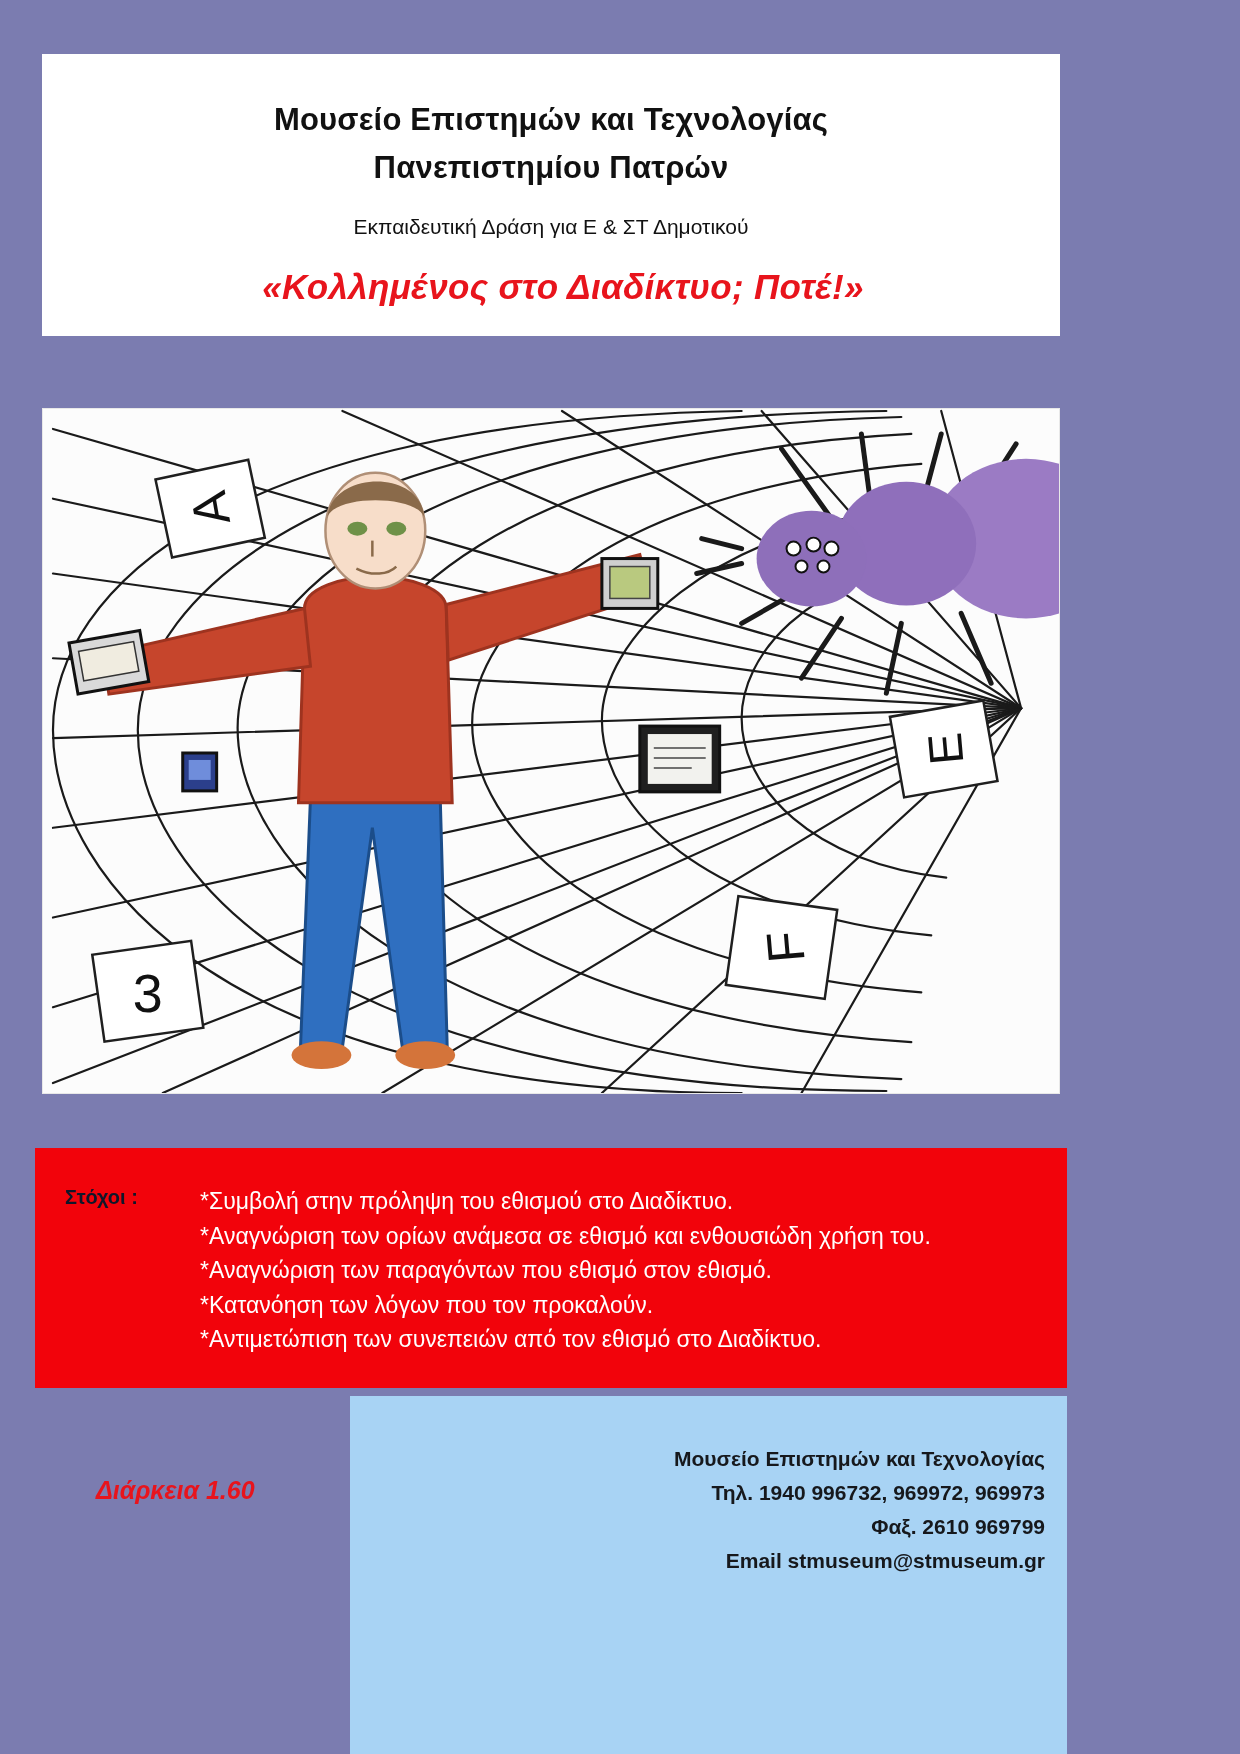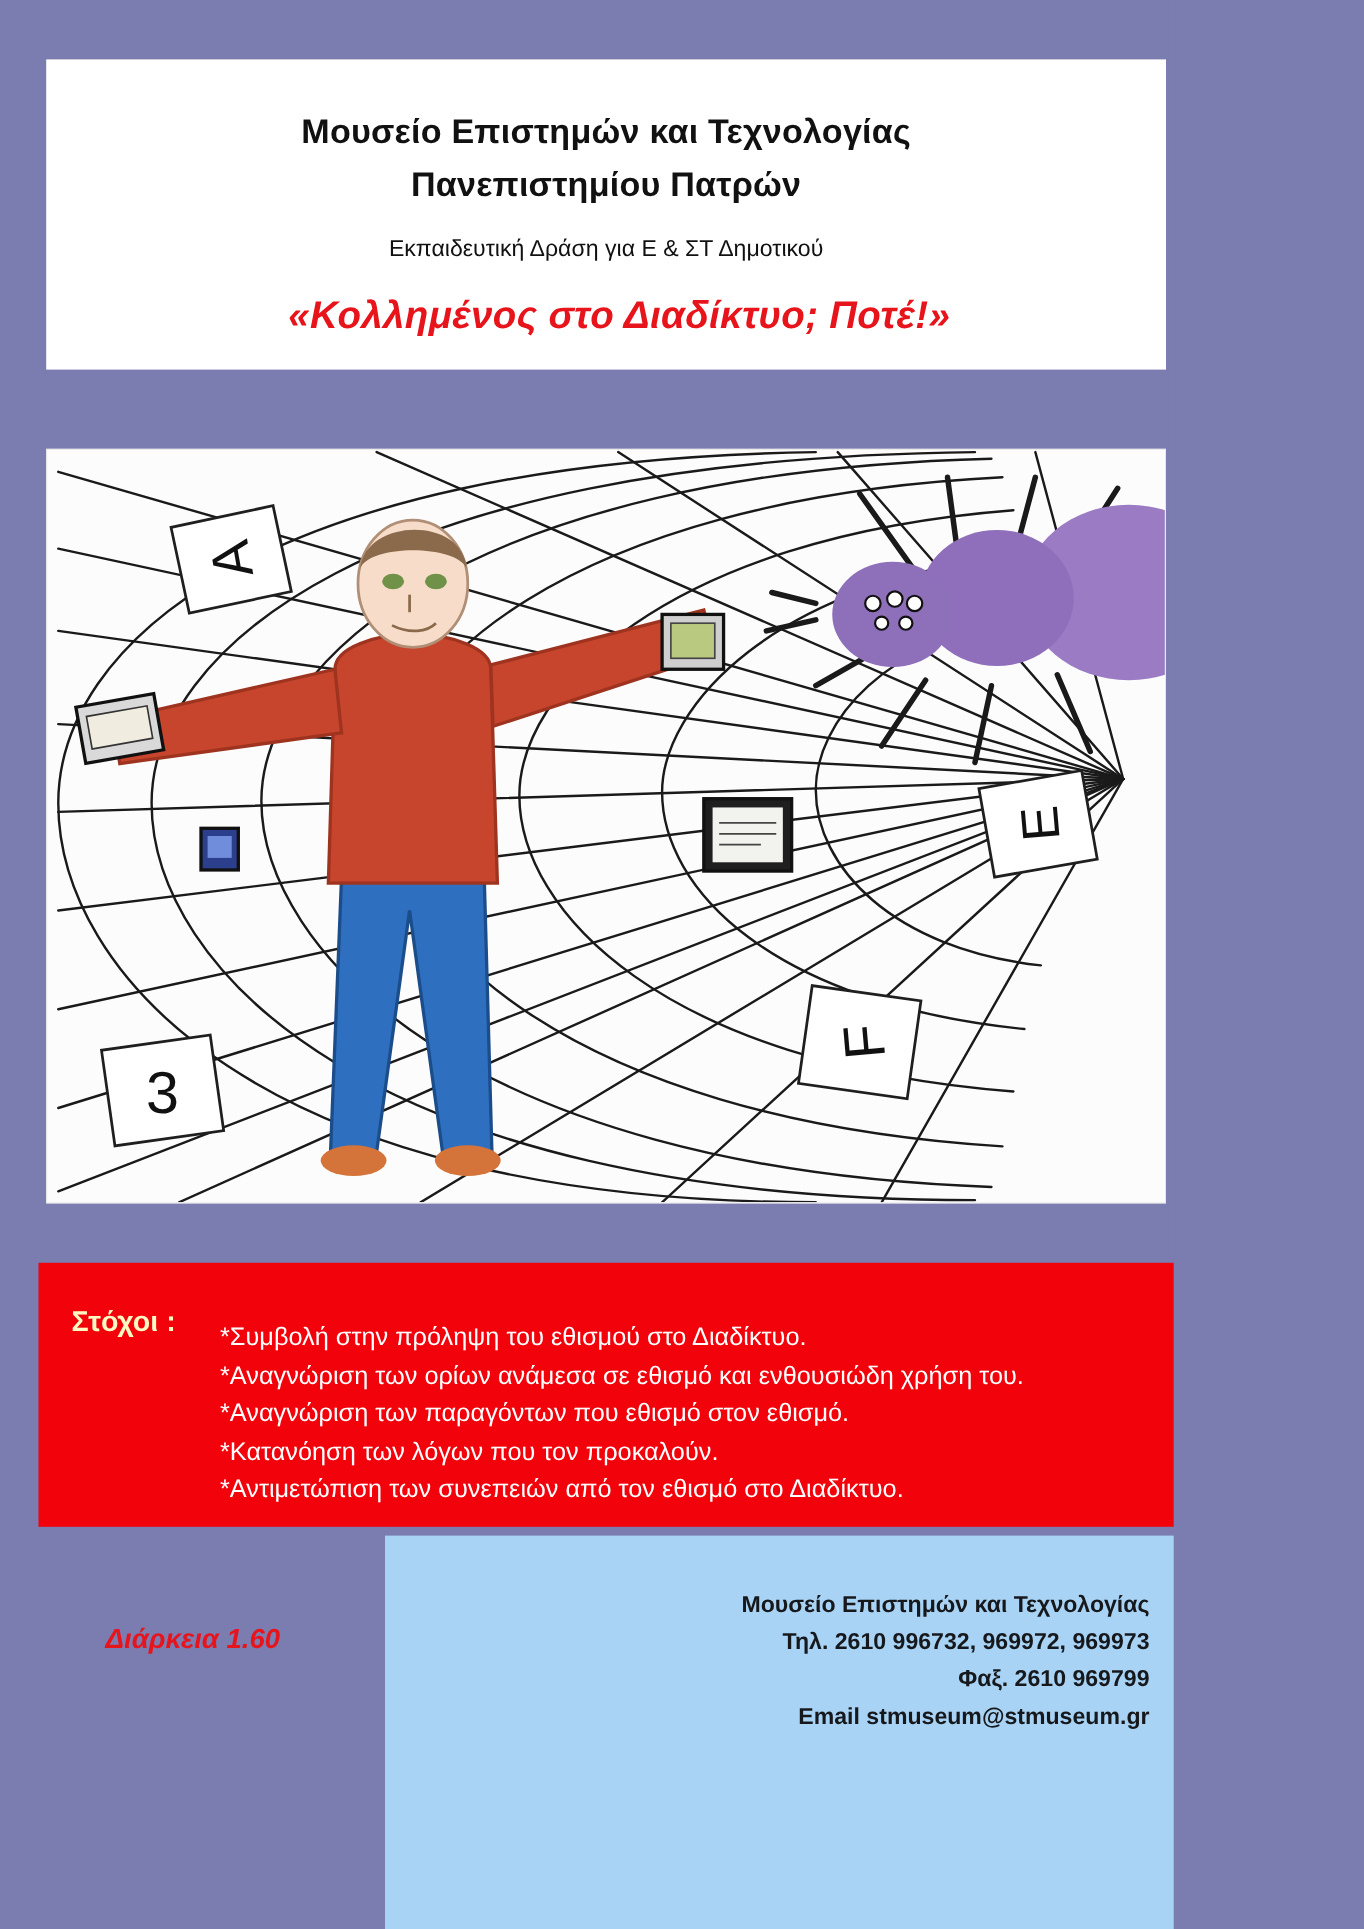--- a/index.html
+++ b/index.html
@@ -84,28 +84,28 @@
     top: 1148px;
     width: 1032px;
     height: 240px;
     background: #f2030b;
     box-sizing: border-box;
   }
   .goals-label {
     position: absolute;
     left: 30px;
     top: 38px;
-    font-size: 26px;
-    font-weight: bold;
-    color: #fef9c3;
+    font-size: 20px;
+    font-weight: bold;
+    color: #0f172a;
   }
   .goals-list {
     position: absolute;
     left: 165px;
-    top: 50px;
+    top: 36px;
     right: 18px;
   }
   .goals-list li {
     list-style: none;
     font-size: 23px;
     color: #ffffff;
     line-height: 1.50;
     white-space: nowrap;
   }
   .goals-list {
@@ -278,20 +278,20 @@
       <li>*Συμβολή στην πρόληψη του εθισμού στο Διαδίκτυο.</li>
       <li>*Αναγνώριση των ορίων ανάμεσα σε εθισμό και ενθουσιώδη χρήση του.</li>
       <li>*Αναγνώριση των παραγόντων που εθισμό στον εθισμό.</li>
       <li>*Κατανόηση των λόγων που τον προκαλούν.</li>
       <li>*Αντιμετώπιση των συνεπειών από τον εθισμό στο Διαδίκτυο.</li>
     </ul>
   </div>
 
   <div class="contact-box">
     <div class="contact-line">Μουσείο Επιστημών και Τεχνολογίας</div>
-    <div class="contact-line">Τηλ. 2610 996732, 969972, 969973</div>
+    <div class="contact-line">Τηλ. 1940 996732, 969972, 969973</div>
     <div class="contact-line">Φαξ. 2610 969799</div>
     <div class="contact-line">Email stmuseum@stmuseum.gr</div>
   </div>
 
   <div class="duration">Διάρκεια  1.60</div>
 
 </div>
 
 </body></html>

